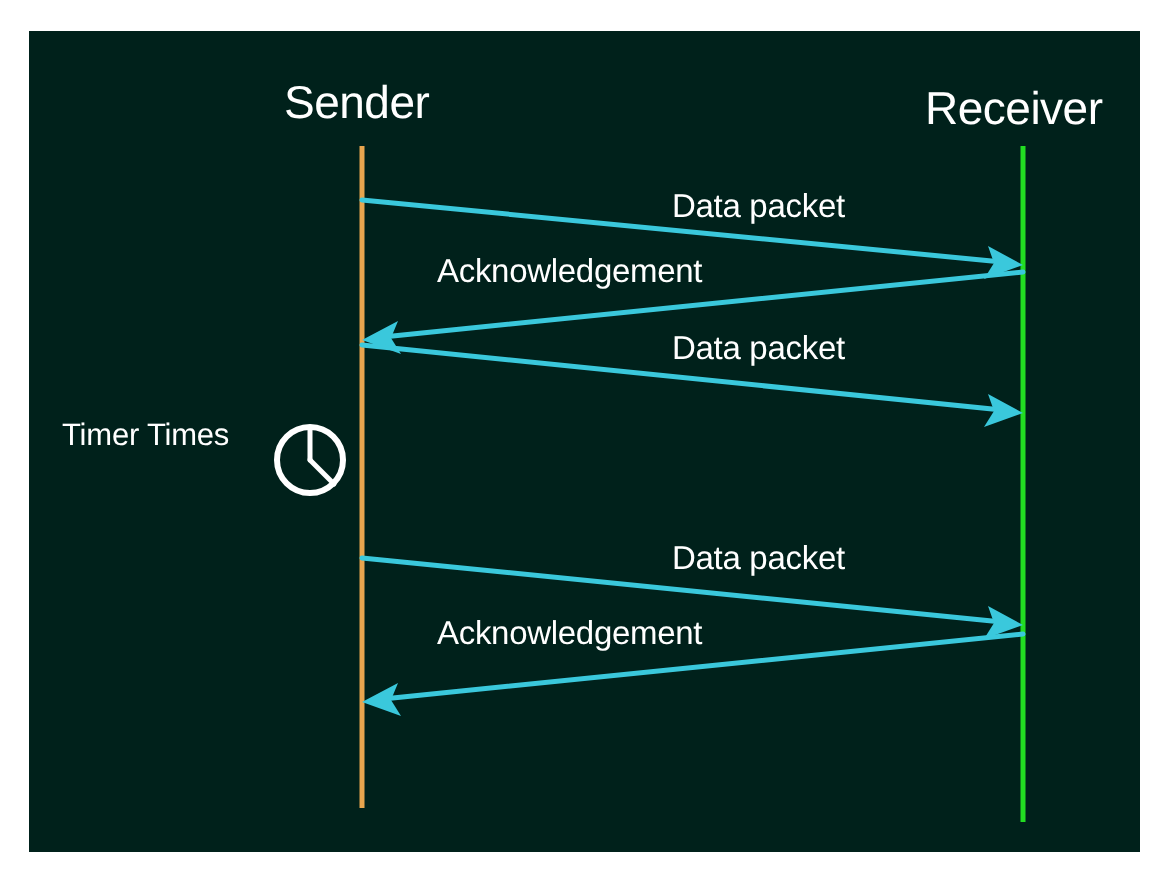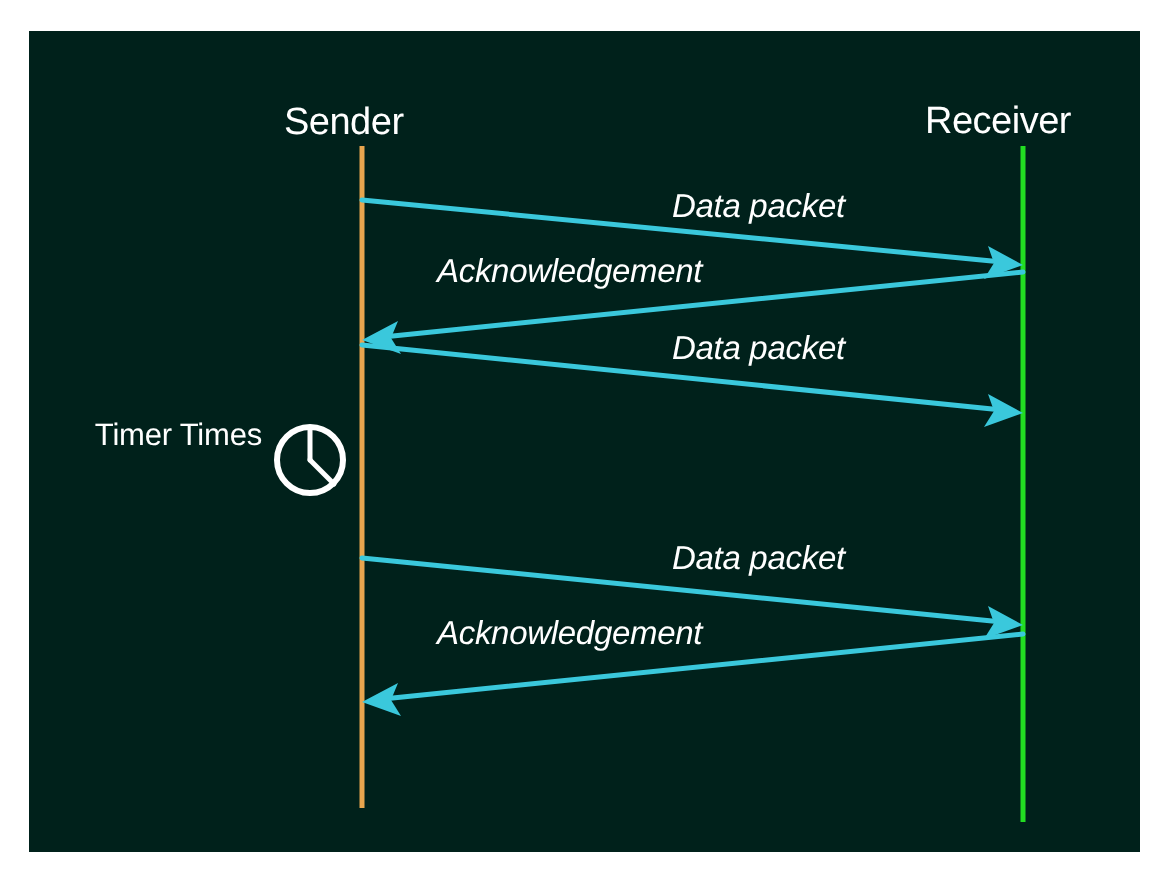--- a/index.html
+++ b/index.html
@@ -39,32 +39,30 @@
   }
   .lbl {
     position: absolute;
     color: #ffffff;
     font-family: "Liberation Sans", sans-serif;
     white-space: nowrap;
     line-height: 1.08;
     text-rendering: geometricPrecision;
   }
   .actor-label {
-    font-size: 38px;
+    font-size: 46px;
     letter-spacing: -0.5px;
-    margin-top: 24px;
   }
   .msg-label {
     font-size: 33px;
     letter-spacing: -0.3px;
-    font-style: italic;
   }
   .timer-label {
     font-size: 31px;
-    text-align: right;
+    text-align: left;
     letter-spacing: -0.2px;
   }
 </style>
 </head>
 <body>
 
 <div id="canvas">
 
   <div id="panel"></div>
 
@@ -102,21 +100,21 @@
     <g>
       <circle cx="310" cy="460" r="33" fill="none" stroke="#ffffff" stroke-width="6"></circle>
       <line x1="310" y1="460" x2="310" y2="430" stroke="#ffffff" stroke-width="5" stroke-linecap="round"></line>
       <line x1="310" y1="460" x2="334" y2="484" stroke="#ffffff" stroke-width="5" stroke-linecap="round"></line>
     </g>
 
   </svg>
 
   <div class="lbl actor-label" style="left:284px; top:78px;">Sender</div>
 
-  <div class="lbl actor-label" style="left:925px; top:77px;">Receiver</div>
+  <div class="lbl actor-label" style="left:925px; top:84px;">Receiver</div>
 
   <div class="lbl msg-label" style="left:672px; top:188px;">Data packet</div>
 
   <div class="lbl msg-label" style="left:437px; top:253px;">Acknowledgement</div>
 
   <div class="lbl msg-label" style="left:672px; top:330px;">Data packet</div>
 
   <div class="lbl msg-label" style="left:672px; top:540px;">Data packet</div>
 
   <div class="lbl msg-label" style="left:437px; top:615px;">Acknowledgement</div>

